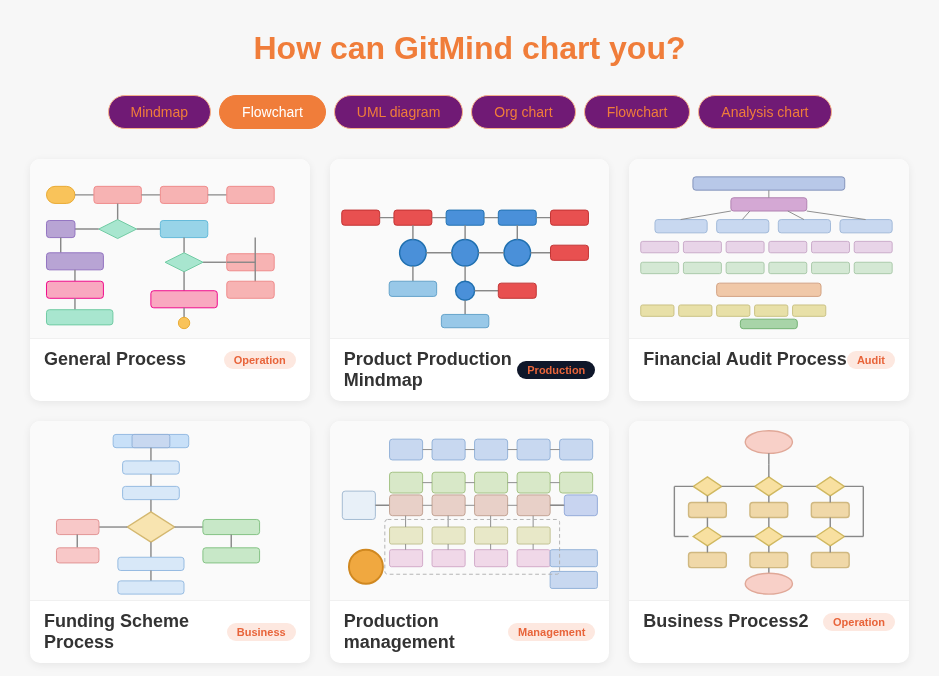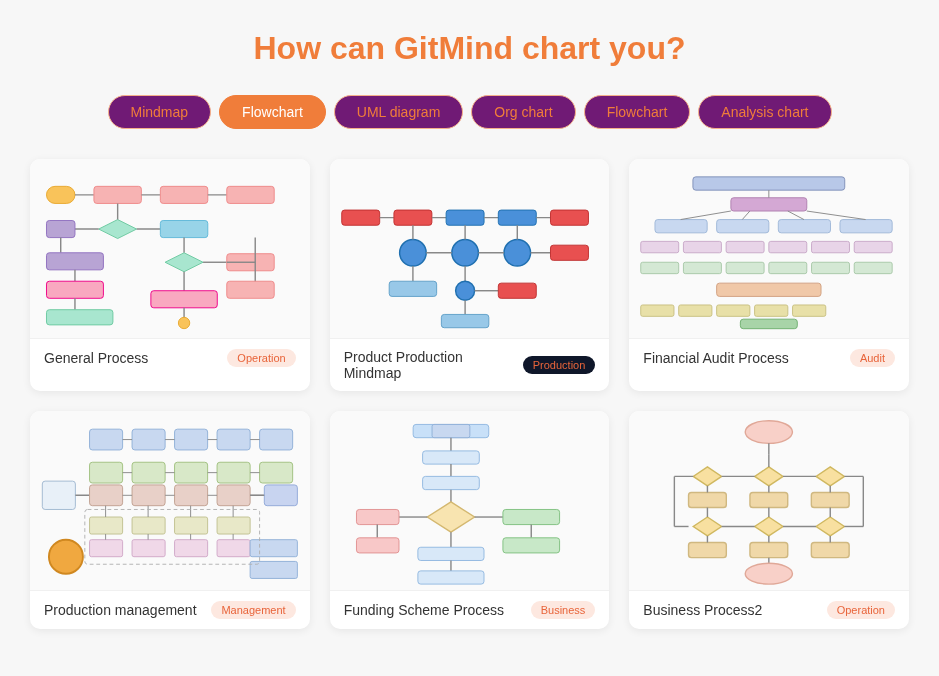--- a/index.html
+++ b/index.html
@@ -75,30 +75,30 @@
     }
 
     .card-footer {
       display: flex;
       align-items: center;
       justify-content: space-between;
       padding: 10px 14px;
     }
 
     .card-title {
-      font-size: 14px;
+      font-size: 18px;
       color: #333;
-      font-weight: 400;
+      font-weight: 700;
     }
 
     .card-tag {
       font-size: 11px;
       padding: 3px 10px;
       border-radius: 10px;
-      font-weight: 400;
+      font-weight: 700;
     }
 
     .tag-operation { background: #fde8e0; color: #e8643a; }
     .tag-production { background: #0f172a; color: #e8643a; }
     .tag-audit { background: #fde8e0; color: #e8643a; }
     .tag-business { background: #fde8e0; color: #e8643a; }
     .tag-management { background: #fde8e0; color: #e8643a; }
 
     
     .diagram-svg {
@@ -260,20 +260,56 @@
       <div class="card-footer">
         <span class="card-title">Financial Audit Process</span>
         <span class="card-tag tag-audit">Audit</span>
       </div>
     </div>
 
     <div class="card">
       <div class="card-preview">
         <svg viewBox="0 0 280 180" class="diagram-svg">
 
+          <rect x="80" y="10" width="80" height="14" rx="3" fill="#c8e0f8" stroke="#90b8e0" stroke-width="1"></rect>
+          <rect x="100" y="10" width="40" height="14" rx="2" fill="#c8d8f0" stroke="#90b0d8" stroke-width="1"></rect>
+          <line x1="120" y1="24" x2="120" y2="38" stroke="#888" stroke-width="1.5"></line>
+          <rect x="90" y="38" width="60" height="14" rx="3" fill="#d8e8f8" stroke="#90b8e0" stroke-width="1"></rect>
+          <line x1="120" y1="52" x2="120" y2="65" stroke="#888" stroke-width="1.5"></line>
+          <rect x="90" y="65" width="60" height="14" rx="3" fill="#d8e8f8" stroke="#90b8e0" stroke-width="1"></rect>
+          <line x1="120" y1="79" x2="120" y2="92" stroke="#888" stroke-width="1.5"></line>
+
+          <polygon points="120,92 145,108 120,124 95,108" fill="#f8e4b0" stroke="#d4b870" stroke-width="1.5"></polygon>
+
+          <line x1="145" y1="108" x2="175" y2="108" stroke="#888" stroke-width="1.5"></line>
+          <rect x="175" y="100" width="60" height="16" rx="3" fill="#c8e8c8" stroke="#80c080" stroke-width="1"></rect>
+          <line x1="205" y1="116" x2="205" y2="130" stroke="#888" stroke-width="1.5"></line>
+          <rect x="175" y="130" width="60" height="16" rx="3" fill="#c8e8c8" stroke="#80c080" stroke-width="1"></rect>
+
+          <line x1="95" y1="108" x2="65" y2="108" stroke="#888" stroke-width="1.5"></line>
+          <rect x="20" y="100" width="45" height="16" rx="3" fill="#f8c8c8" stroke="#e09090" stroke-width="1"></rect>
+          <line x1="42" y1="116" x2="42" y2="130" stroke="#888" stroke-width="1.5"></line>
+          <rect x="20" y="130" width="45" height="16" rx="3" fill="#f8c8c8" stroke="#e09090" stroke-width="1"></rect>
+
+          <line x1="120" y1="124" x2="120" y2="140" stroke="#888" stroke-width="1.5"></line>
+          <rect x="85" y="140" width="70" height="14" rx="3" fill="#d8e8f8" stroke="#90b8e0" stroke-width="1"></rect>
+          <line x1="120" y1="154" x2="120" y2="165" stroke="#888" stroke-width="1.5"></line>
+          <rect x="85" y="165" width="70" height="14" rx="3" fill="#d8e8f8" stroke="#90b8e0" stroke-width="1"></rect>
+        </svg>
+      </div>
+      <div class="card-footer">
+        <span class="card-title">Funding Scheme Process</span>
+        <span class="card-tag tag-business">Business</span>
+      </div>
+    </div>
+
+    <div class="card">
+      <div class="card-preview">
+        <svg viewBox="0 0 280 180" class="diagram-svg">
+
           <rect x="5" y="70" width="35" height="30" rx="3" fill="#e8f0f8" stroke="#a0b8d0" stroke-width="1"></rect>
           <line x1="40" y1="85" x2="55" y2="85" stroke="#888" stroke-width="1.5"></line>
 
           <rect x="55" y="15" width="35" height="22" rx="3" fill="#c8d8f0" stroke="#90b0d8" stroke-width="1"></rect>
           <rect x="100" y="15" width="35" height="22" rx="3" fill="#c8d8f0" stroke="#90b0d8" stroke-width="1"></rect>
           <rect x="145" y="15" width="35" height="22" rx="3" fill="#c8d8f0" stroke="#90b0d8" stroke-width="1"></rect>
           <rect x="190" y="15" width="35" height="22" rx="3" fill="#c8d8f0" stroke="#90b0d8" stroke-width="1"></rect>
           <rect x="235" y="15" width="35" height="22" rx="3" fill="#c8d8f0" stroke="#90b0d8" stroke-width="1"></rect>
 
           <line x1="90" y1="26" x2="100" y2="26" stroke="#888" stroke-width="1"></line>
@@ -336,56 +372,20 @@
       <div class="card-footer">
         <span class="card-title">Production management</span>
         <span class="card-tag tag-management">Management</span>
       </div>
     </div>
 
     <div class="card">
       <div class="card-preview">
         <svg viewBox="0 0 280 180" class="diagram-svg">
 
-          <rect x="80" y="10" width="80" height="14" rx="3" fill="#c8e0f8" stroke="#90b8e0" stroke-width="1"></rect>
-          <rect x="100" y="10" width="40" height="14" rx="2" fill="#c8d8f0" stroke="#90b0d8" stroke-width="1"></rect>
-          <line x1="120" y1="24" x2="120" y2="38" stroke="#888" stroke-width="1.5"></line>
-          <rect x="90" y="38" width="60" height="14" rx="3" fill="#d8e8f8" stroke="#90b8e0" stroke-width="1"></rect>
-          <line x1="120" y1="52" x2="120" y2="65" stroke="#888" stroke-width="1.5"></line>
-          <rect x="90" y="65" width="60" height="14" rx="3" fill="#d8e8f8" stroke="#90b8e0" stroke-width="1"></rect>
-          <line x1="120" y1="79" x2="120" y2="92" stroke="#888" stroke-width="1.5"></line>
-
-          <polygon points="120,92 145,108 120,124 95,108" fill="#f8e4b0" stroke="#d4b870" stroke-width="1.5"></polygon>
-
-          <line x1="145" y1="108" x2="175" y2="108" stroke="#888" stroke-width="1.5"></line>
-          <rect x="175" y="100" width="60" height="16" rx="3" fill="#c8e8c8" stroke="#80c080" stroke-width="1"></rect>
-          <line x1="205" y1="116" x2="205" y2="130" stroke="#888" stroke-width="1.5"></line>
-          <rect x="175" y="130" width="60" height="16" rx="3" fill="#c8e8c8" stroke="#80c080" stroke-width="1"></rect>
-
-          <line x1="95" y1="108" x2="65" y2="108" stroke="#888" stroke-width="1.5"></line>
-          <rect x="20" y="100" width="45" height="16" rx="3" fill="#f8c8c8" stroke="#e09090" stroke-width="1"></rect>
-          <line x1="42" y1="116" x2="42" y2="130" stroke="#888" stroke-width="1.5"></line>
-          <rect x="20" y="130" width="45" height="16" rx="3" fill="#f8c8c8" stroke="#e09090" stroke-width="1"></rect>
-
-          <line x1="120" y1="124" x2="120" y2="140" stroke="#888" stroke-width="1.5"></line>
-          <rect x="85" y="140" width="70" height="14" rx="3" fill="#d8e8f8" stroke="#90b8e0" stroke-width="1"></rect>
-          <line x1="120" y1="154" x2="120" y2="165" stroke="#888" stroke-width="1.5"></line>
-          <rect x="85" y="165" width="70" height="14" rx="3" fill="#d8e8f8" stroke="#90b8e0" stroke-width="1"></rect>
-        </svg>
-      </div>
-      <div class="card-footer">
-        <span class="card-title">Funding Scheme Process</span>
-        <span class="card-tag tag-business">Business</span>
-      </div>
-    </div>
-
-    <div class="card">
-      <div class="card-preview">
-        <svg viewBox="0 0 280 180" class="diagram-svg">
-
           <ellipse cx="140" cy="18" rx="25" ry="12" fill="#f8d0c8" stroke="#e0a898" stroke-width="1.5"></ellipse>
           <line x1="140" y1="30" x2="140" y2="42" stroke="#888" stroke-width="1.5"></line>
 
           <polygon points="75,55 90,65 75,75 60,65" fill="#f8e0a0" stroke="#d0b860" stroke-width="1.5"></polygon>
           <polygon points="140,55 155,65 140,75 125,65" fill="#f8e0a0" stroke="#d0b860" stroke-width="1.5"></polygon>
           <polygon points="205,55 220,65 205,75 190,65" fill="#f8e0a0" stroke="#d0b860" stroke-width="1.5"></polygon>
 
           <line x1="140" y1="42" x2="140" y2="55" stroke="#888" stroke-width="1.5"></line>
 
           <line x1="90" y1="65" x2="125" y2="65" stroke="#888" stroke-width="1.5"></line>

